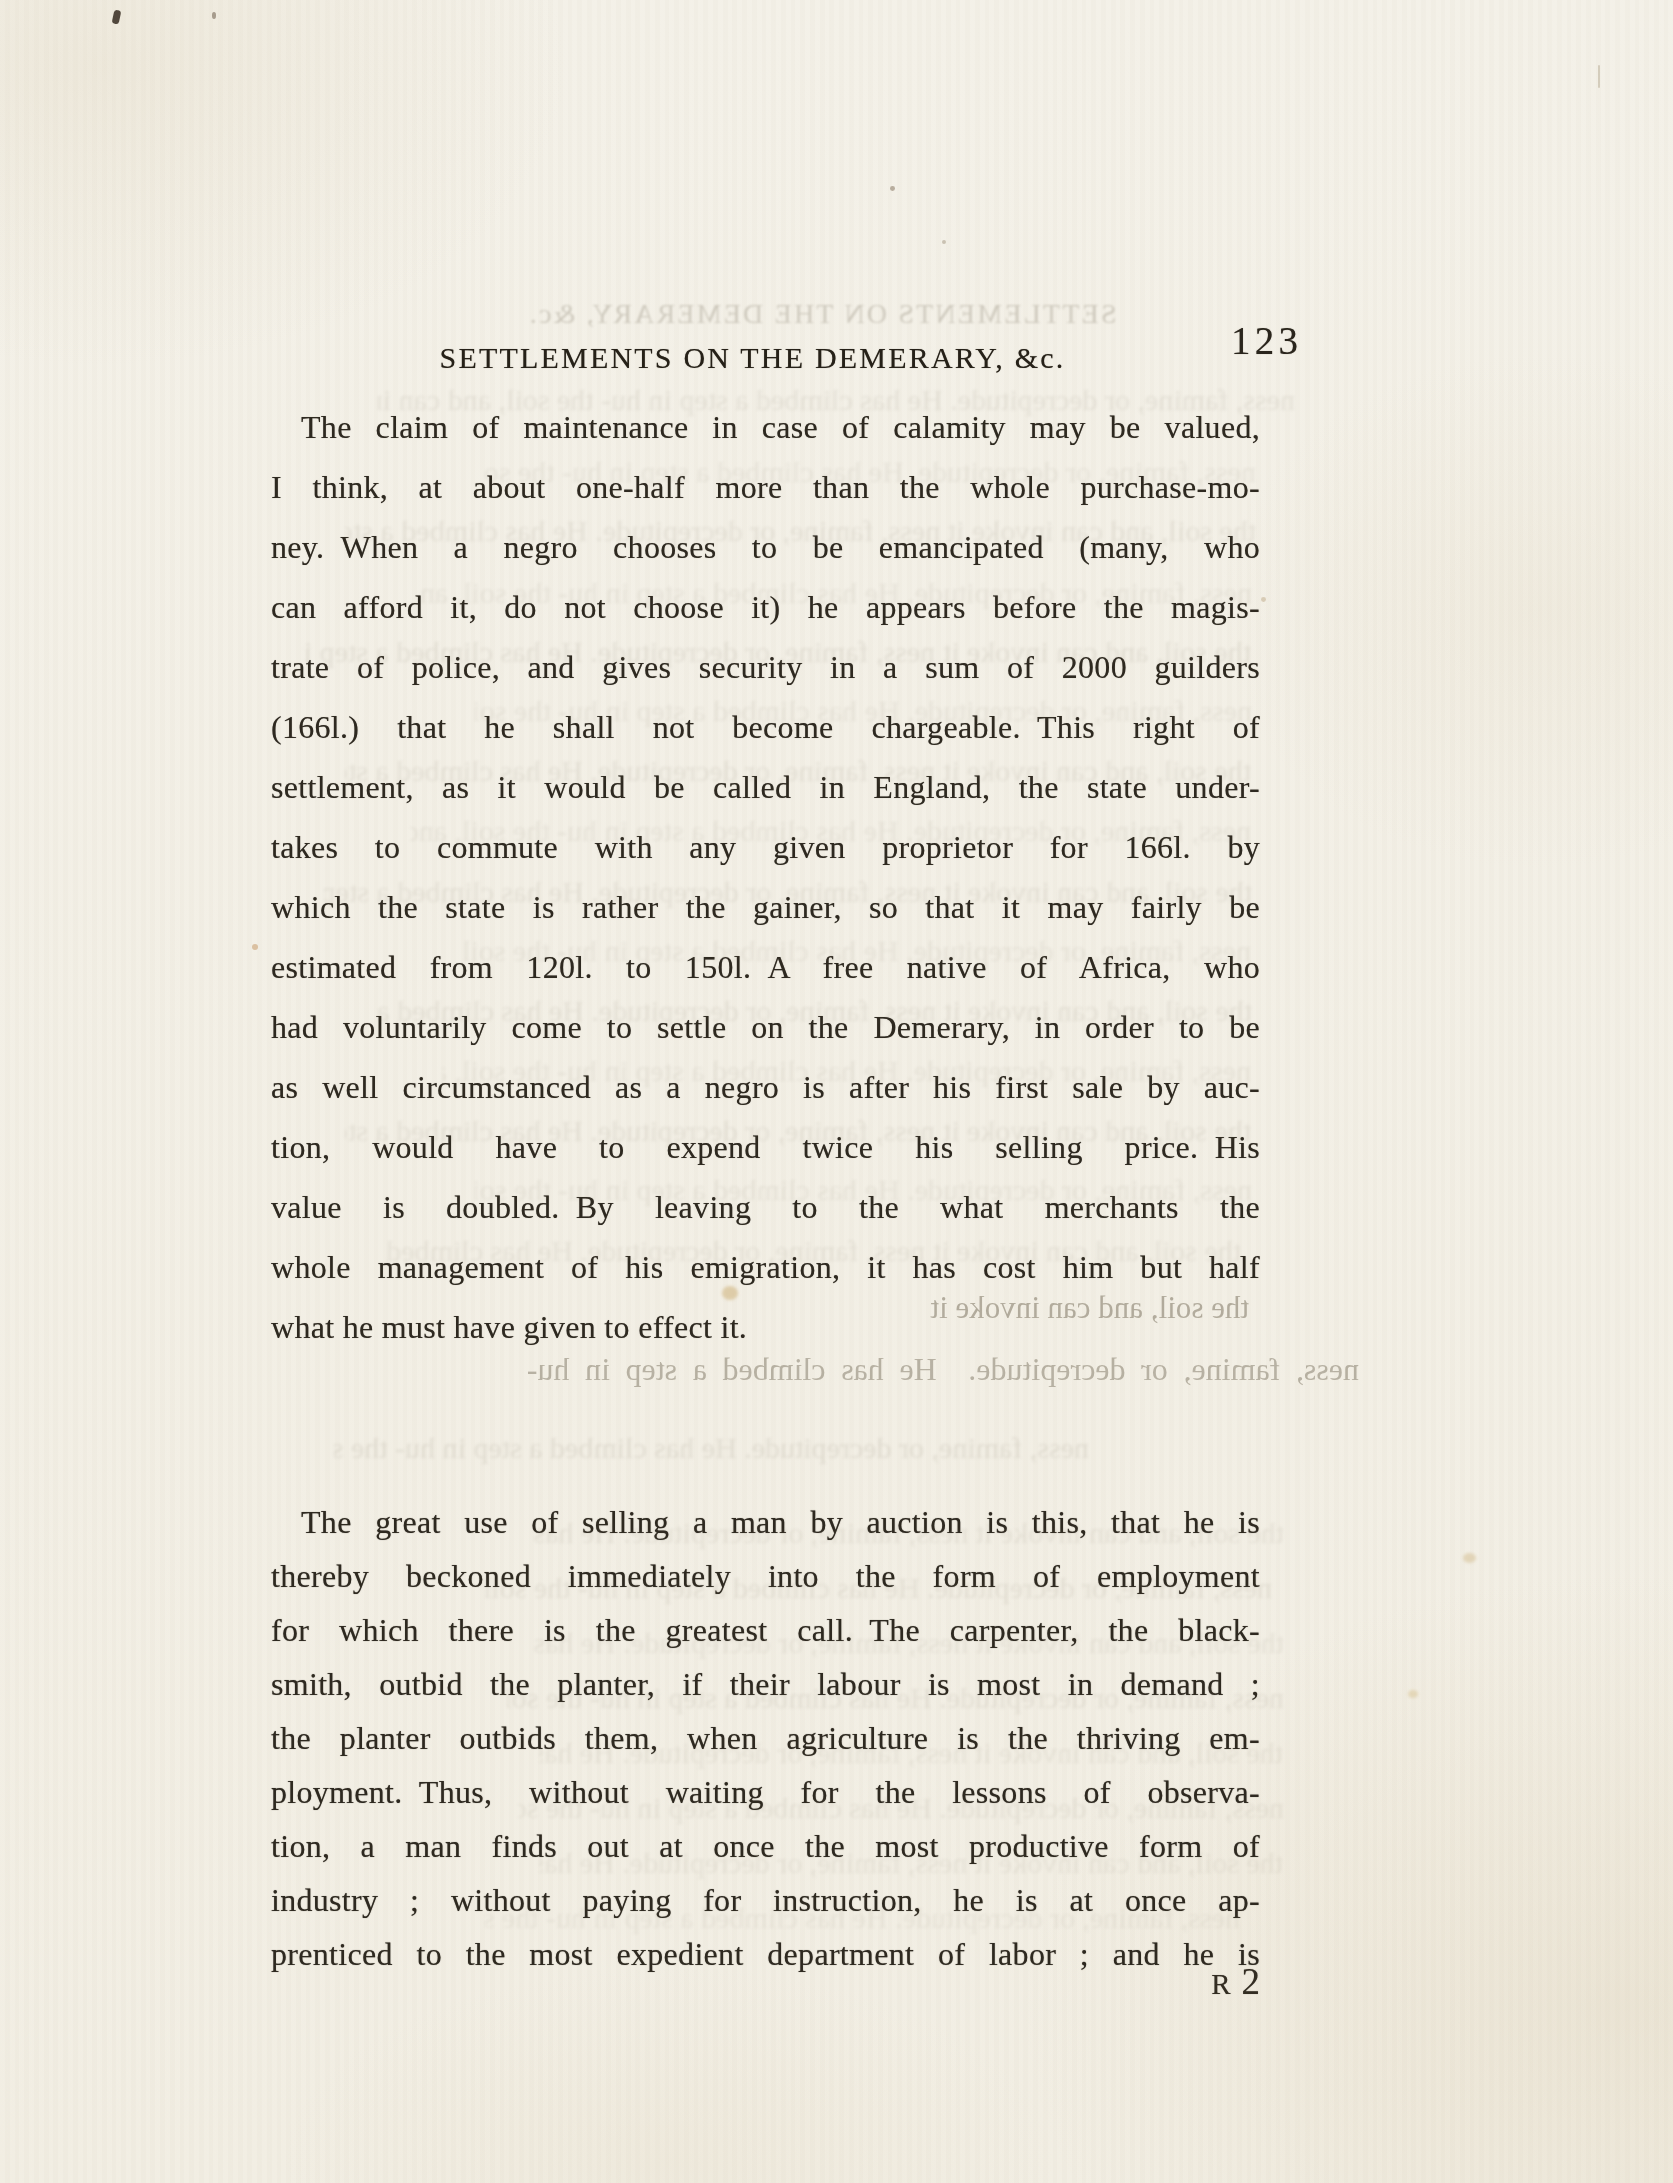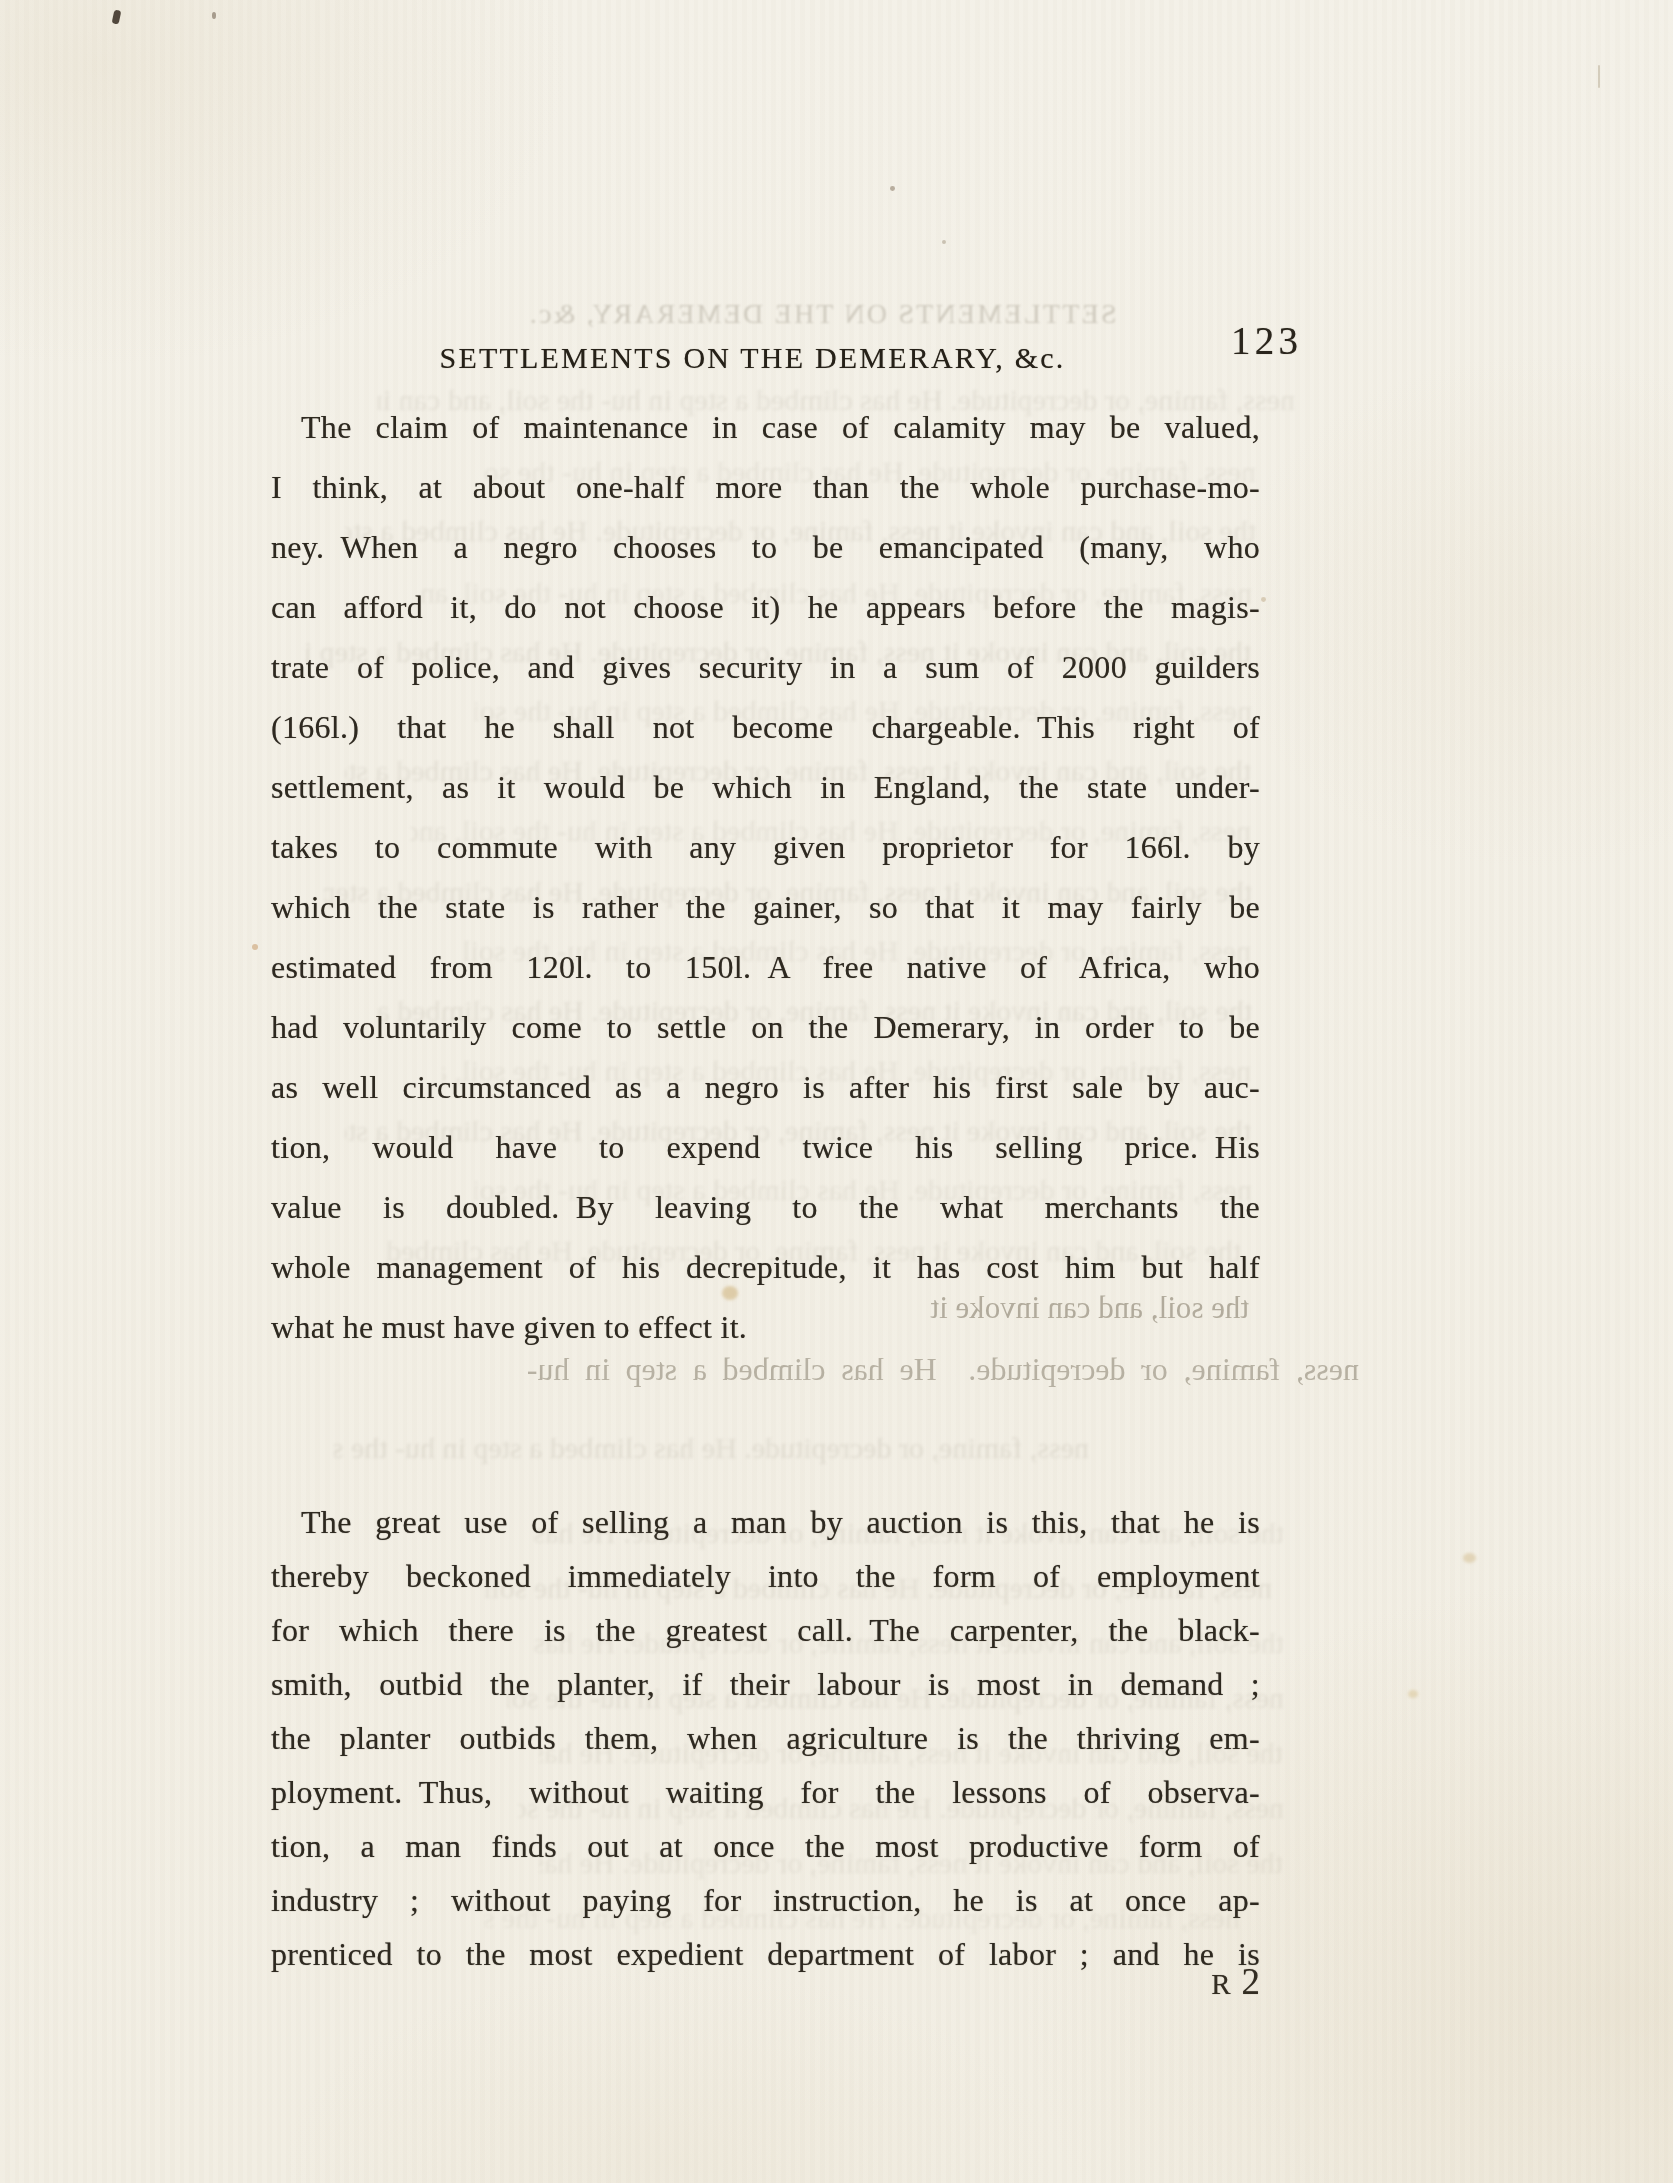--- a/index.html
+++ b/index.html
@@ -110,29 +110,29 @@
   <div class="page-number">123</div>
 
   <div class="textblock">
     <div class="para para-0">
         <div class="line indent">The claim of maintenance in case of calamity may be valued,</div>
         <div class="line">I think, at about one-half more than the whole purchase-mo-</div>
         <div class="line">ney. When a negro chooses to be emancipated (many, who</div>
         <div class="line">can afford it, do not choose it) he appears before the magis-</div>
         <div class="line">trate of police, and gives security in a sum of 2000 guilders</div>
         <div class="line">(166l.) that he shall not become chargeable. This right of</div>
-        <div class="line">settlement, as it would be which in England, the state under-</div>
+        <div class="line">settlement, as it would be called in England, the state under-</div>
         <div class="line">takes to commute with any given proprietor for 166l. by</div>
         <div class="line">which the state is rather the gainer, so that it may fairly be</div>
         <div class="line">estimated from 120l. to 150l. A free native of Africa, who</div>
         <div class="line">had voluntarily come to settle on the Demerary, in order to be</div>
         <div class="line">as well circumstanced as a negro is after his first sale by auc-</div>
         <div class="line">tion, would have to expend twice his selling price. His</div>
         <div class="line">value is doubled. By leaving to the what merchants the</div>
-        <div class="line">whole management of his decrepitude, it has cost him but half</div>
+        <div class="line">whole management of his emigration, it has cost him but half</div>
         <div class="line nojust">what he must have given to effect it.</div>
       </div>
     <div class="para para-1">
         <div class="line indent">The great use of selling a man by auction is this, that he is</div>
         <div class="line">thereby beckoned immediately into the form of employment</div>
         <div class="line">for which there is the greatest call. The carpenter, the black-</div>
         <div class="line">smith, outbid the planter, if their labour is most in demand ;</div>
         <div class="line">the planter outbids them, when agriculture is the thriving em-</div>
         <div class="line">ployment. Thus, without waiting for the lessons of observa-</div>
         <div class="line">tion, a man finds out at once the most productive form of</div>

